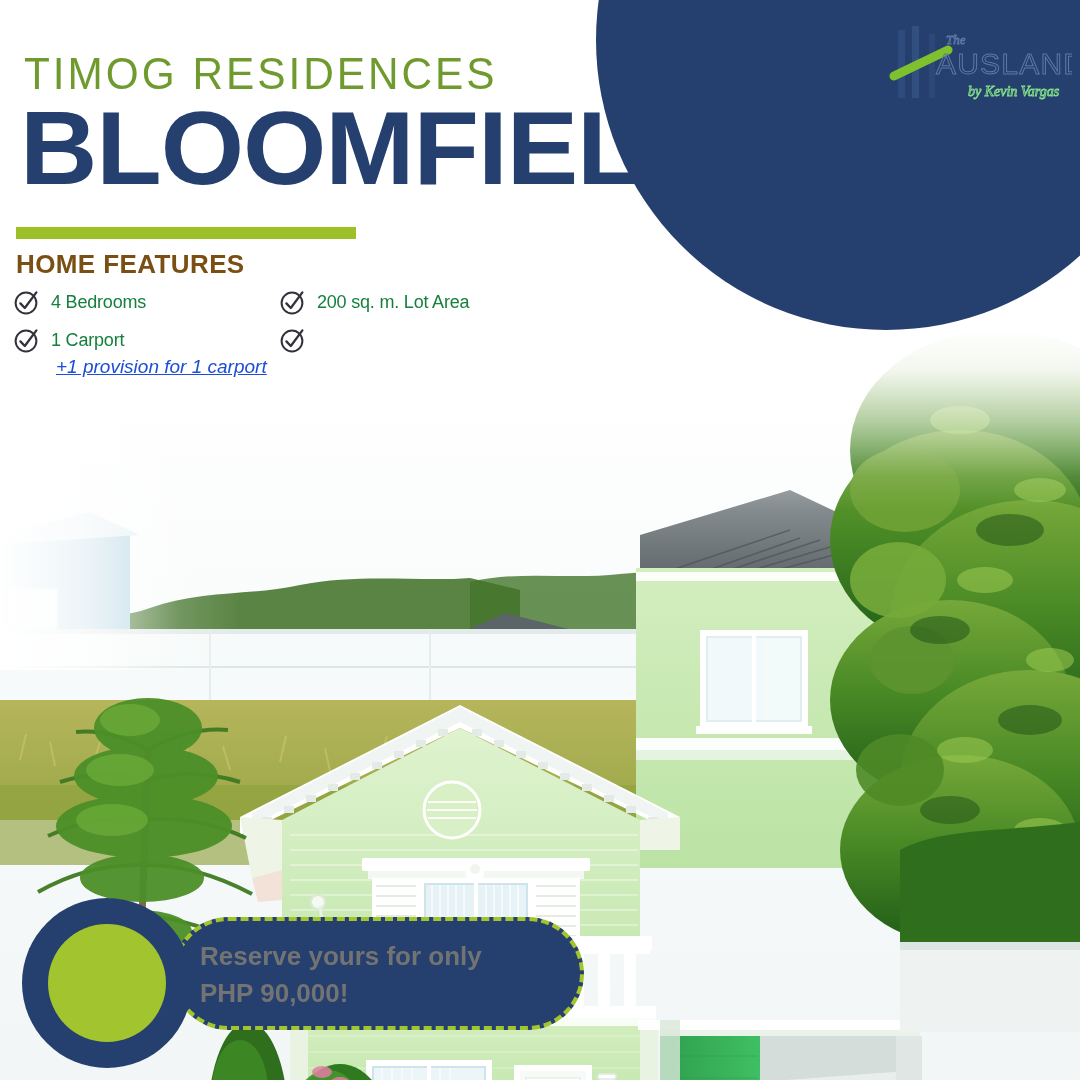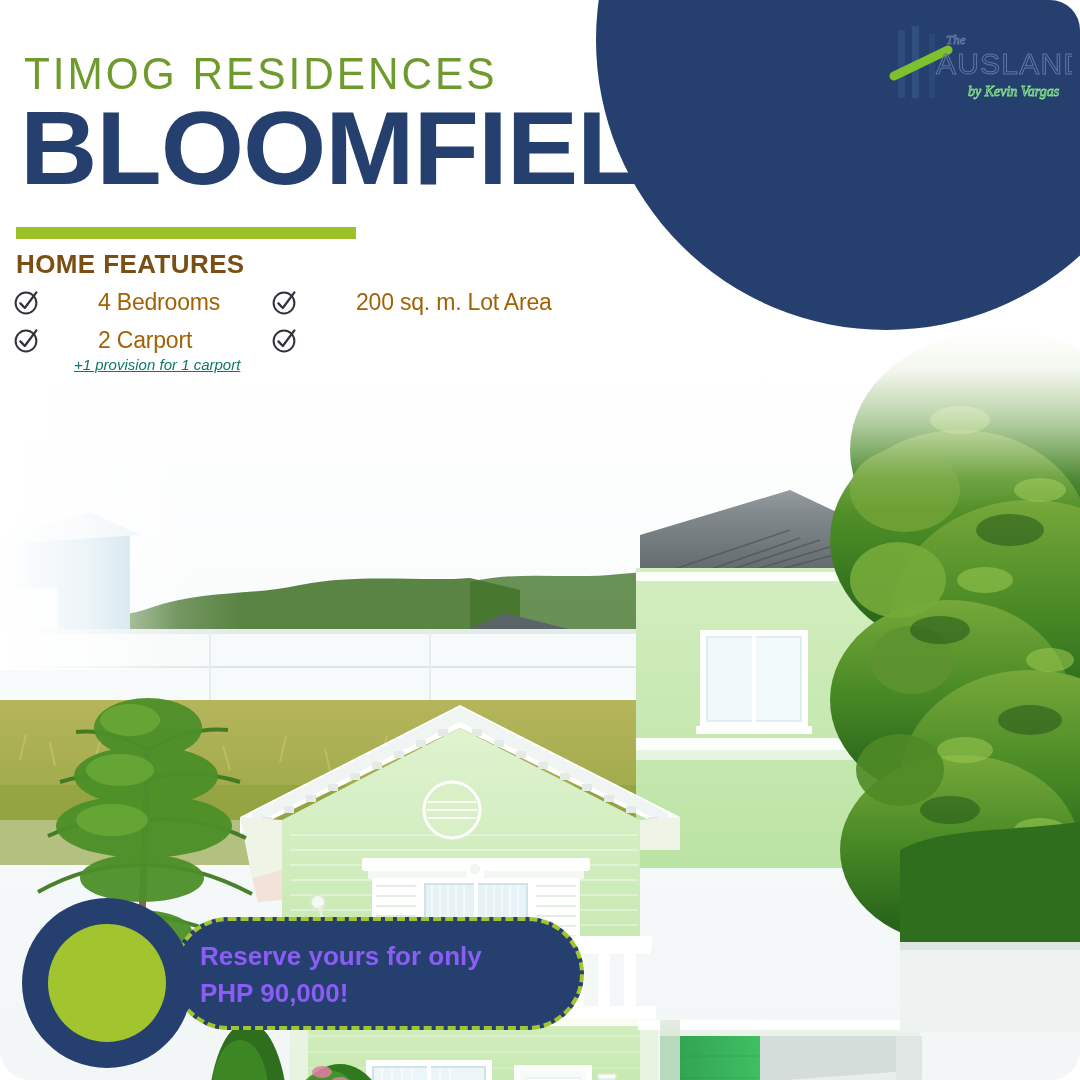--- a/index.html
+++ b/index.html
@@ -1,21 +1,21 @@
 <!DOCTYPE html>
 <html><head>
 <meta charset="utf-8">
 <style>
   * { margin:0; padding:0; box-sizing:border-box; }
   html,body { width:1080px; height:1080px; background:#ffffff; overflow:hidden; }
   body { font-family:"Liberation Sans", sans-serif; position:relative; }
 
   #poster {
     position:absolute; inset:0; width:1080px; height:1080px;
-    background:#ffffff; overflow:hidden;border-radius:30px;
+    background:#ffffff; overflow:hidden;
   }
 
   
   #photo {
     position:absolute; left:0; top:330px; width:1080px; height:750px;
     overflow:hidden;
   }
   #photo svg { display:block; }
 
   
@@ -56,47 +56,47 @@
     position:absolute; left:16px; top:227px; width:340px; height:12px;
   }
   #features-label {
     position:absolute; left:16px; top:249px;
     font-size:26px; font-weight:700; letter-spacing:0.4px;
   }
 
   
   .feature-col { position:absolute; }
   #col-left  { left:14px;  top:283px; }
-  #col-right { left:272px; top:283px; }
+  #col-right { left:280px; top:283px; }
 
   .feature-row {
     display:flex; align-items:center; gap:11px;
     height:38px; white-space:nowrap;
   }
   .feature-row .tick { width:26px; height:26px; flex:0 0 26px; }
   .feature-row .ftext {
-    font-size:23px; font-weight:500; color:#a16207; letter-spacing:-0.2px;margin-left:47px;
+    font-size:18px; font-weight:500; color:#15803d; letter-spacing:-0.2px;
   }
   #carport-note {
-    margin-left:60px; margin-top:-3px;
-    font-size:15px; font-style:italic; font-weight:500;
-    color:#0f766e; text-decoration:underline; white-space:nowrap;
+    margin-left:42px; margin-top:-3px;
+    font-size:19px; font-style:italic; font-weight:500;
+    color:#1d4ed8; text-decoration:underline; white-space:nowrap;
   }
 
   
   #cta { position:absolute; left:22px; top:898px; width:560px; height:170px; }
   #cta-pill {
     position:absolute; left:150px; top:19px; width:412px; height:113px;
     border-radius:57px;
   }
   #cta-disc { position:absolute; left:0px;  top:0px;  width:170px; height:170px; border-radius:50%; }
   #cta-disc-in { position:absolute; left:26px; top:26px; width:118px; height:118px; border-radius:50%; }
   #cta-text {
     position:absolute; left:178px; top:40px; width:370px;
-    color:#8b5cf6; font-size:26px; font-weight:700; line-height:1.42;
+    color:#737373; font-size:26px; font-weight:700; line-height:1.42;
   }
   #cta-text div { white-space:nowrap; }
 </style>
 </head>
 <body>
 
 <div id="poster">
 
   <div id="photo">
     <svg width="1080" height="750" viewBox="0 0 1080 750" xmlns="http://www.w3.org/2000/svg">
@@ -593,21 +593,21 @@
       </span>
       <span class="ftext">4 Bedrooms</span>
     </div>
     <div class="feature-row">
       <span class="tick">
         <svg width="26" height="26" viewBox="0 0 26 26" xmlns="http://www.w3.org/2000/svg">
           <circle cx="12" cy="14" r="10.4" fill="none" stroke="#32323c" stroke-width="2"></circle>
           <path d="M6.4,14.4 L10.8,19 L22.4,3.4" fill="none" stroke="#32323c" stroke-width="2.3" stroke-linecap="round" stroke-linejoin="round"></path>
         </svg>
       </span>
-      <span class="ftext">2 Carport</span>
+      <span class="ftext">1 Carport</span>
     </div>
     <div id="carport-note">+1 provision for 1 carport</div>
   </div>
 
   <div id="col-right" class="feature-col">
     <div class="feature-row">
       <span class="tick">
         <svg width="26" height="26" viewBox="0 0 26 26" xmlns="http://www.w3.org/2000/svg">
           <circle cx="12" cy="14" r="10.4" fill="none" stroke="#32323c" stroke-width="2"></circle>
           <path d="M6.4,14.4 L10.8,19 L22.4,3.4" fill="none" stroke="#32323c" stroke-width="2.3" stroke-linecap="round" stroke-linejoin="round"></path>

